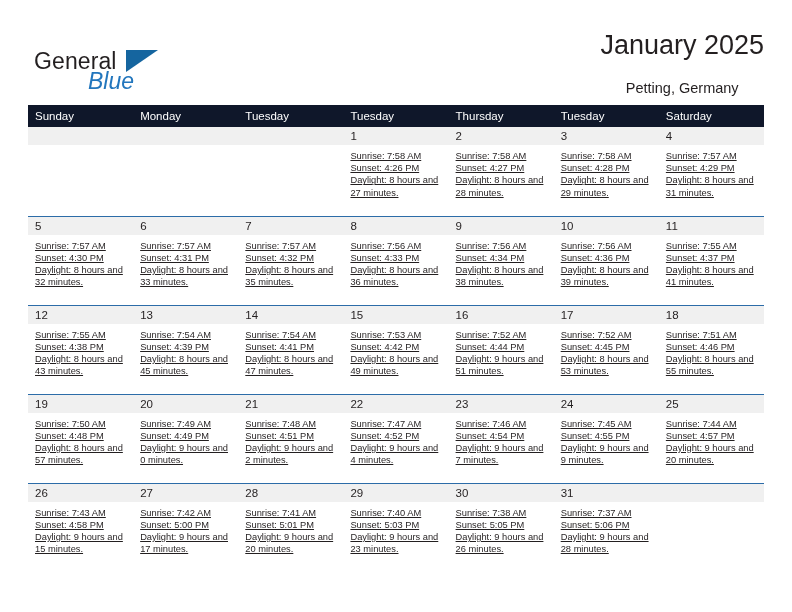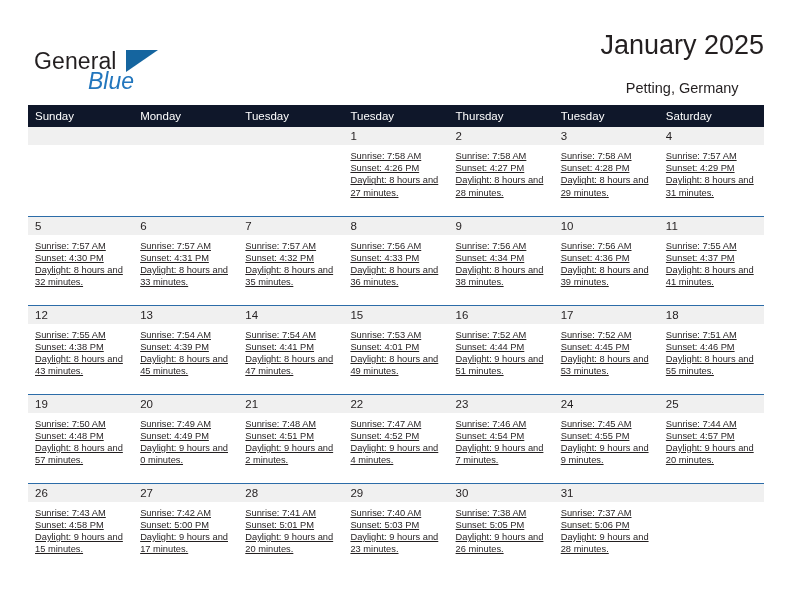--- a/index.html
+++ b/index.html
@@ -314,21 +314,21 @@
             <div class="cellbody">
               <div>Sunrise: 7:54 AM</div>
               <div>Sunset: 4:41 PM</div>
               <div class="wrapline">Daylight: 8 hours and 47 minutes.</div>
             </div>
           </td>
           <td class="daycell">
             <div class="daynum">15</div>
             <div class="cellbody">
               <div>Sunrise: 7:53 AM</div>
-              <div>Sunset: 4:01 PM</div>
+              <div>Sunset: 4:42 PM</div>
               <div class="wrapline">Daylight: 8 hours and 49 minutes.</div>
             </div>
           </td>
           <td class="daycell">
             <div class="daynum">16</div>
             <div class="cellbody">
               <div>Sunrise: 7:52 AM</div>
               <div>Sunset: 4:44 PM</div>
               <div class="wrapline">Daylight: 9 hours and 51 minutes.</div>
             </div>

